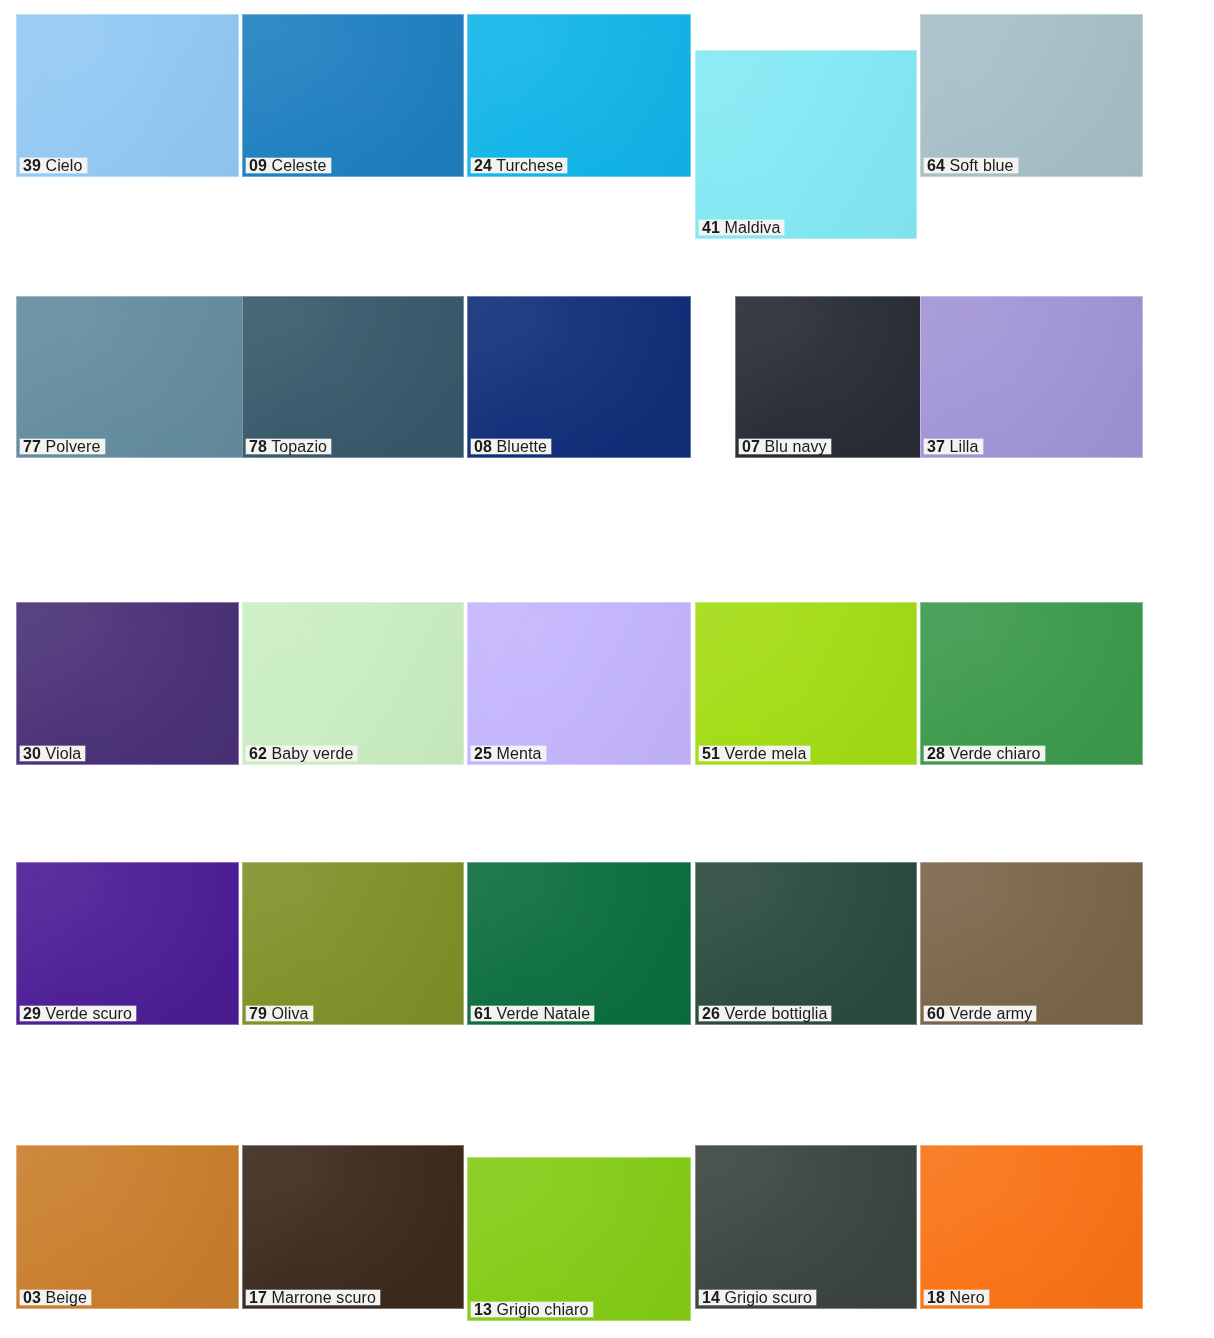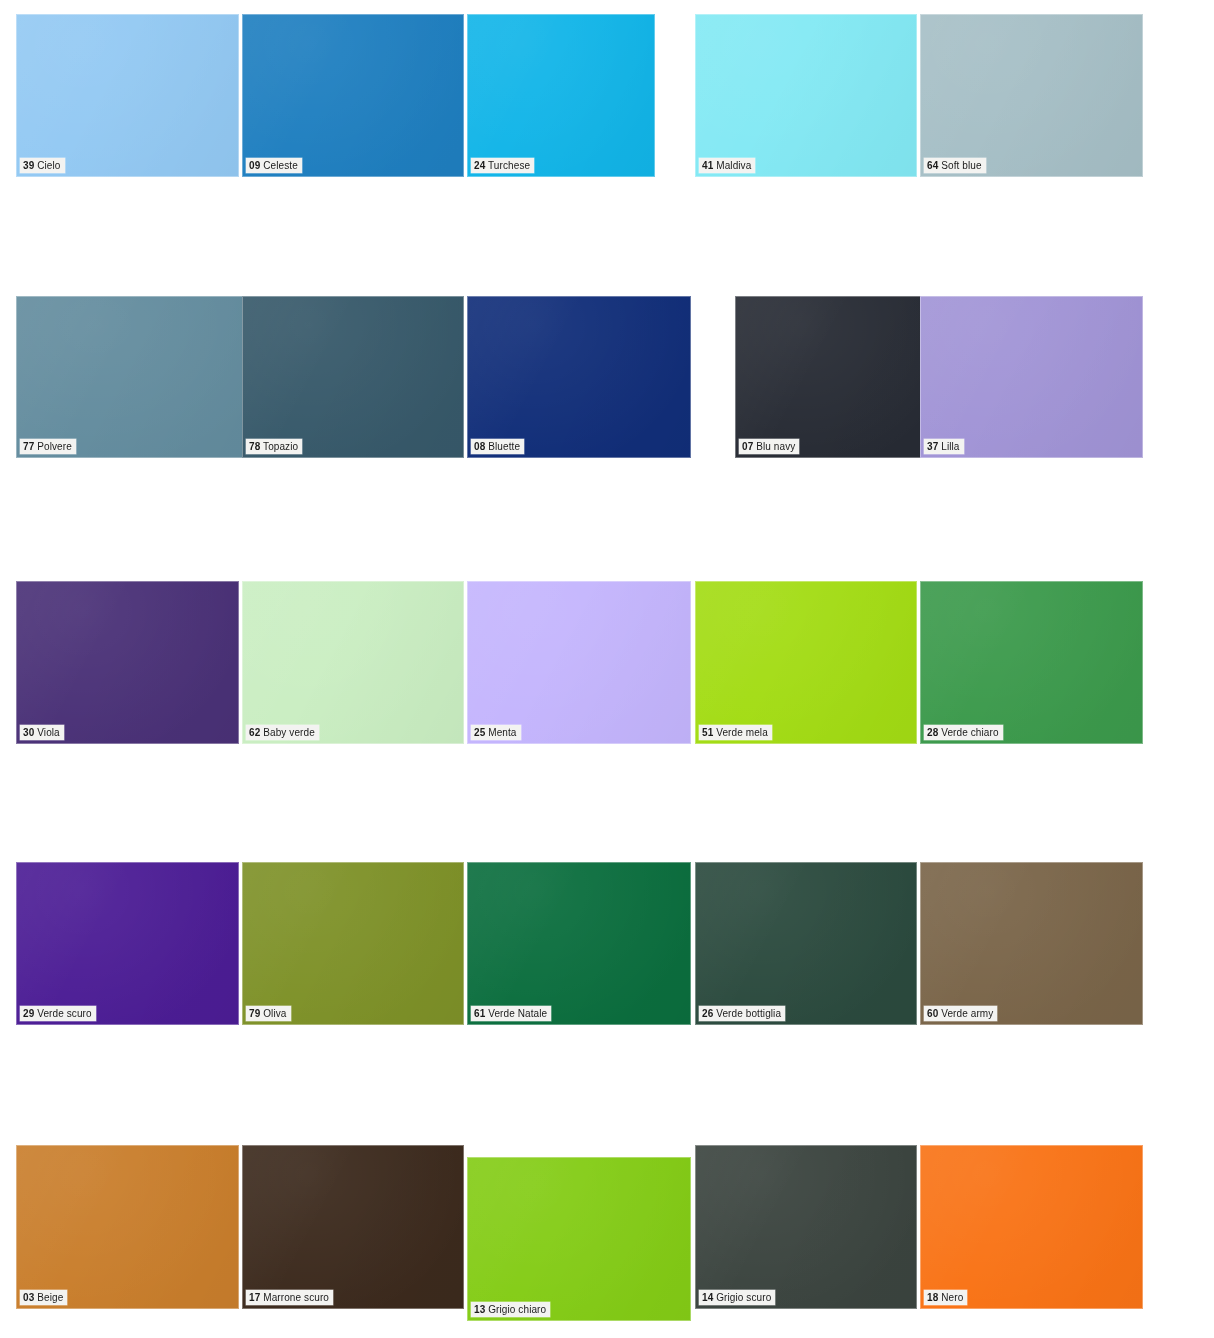--- a/index.html
+++ b/index.html
@@ -51,21 +51,21 @@
     box-shadow: inset 0 0 0 1px rgba(255,255,255,0.34);
     pointer-events: none;
   }
 
   .swatch-label {
     position: absolute;
     left: 4px;
     bottom: 4px;
     background: #f3f3f1;
     color: #1b1b1b;
-    font-size: 10px;
+    font-size: 16px;
     line-height: 13px;
     font-family: "Liberation Sans", sans-serif;
     padding: 1px 4px 1px 3px;
     white-space: nowrap;
     letter-spacing: 0.1px;
     box-shadow: 0 0 0 0.5px rgba(255,255,255,0.6);
   }
 
   .swatch-label .code {
     font-weight: 700;
@@ -83,26 +83,26 @@
       <div class="swatch" style="left: 16px; width: 223px; height: 163px; background: rgb(147, 201, 243);">
         <div class="tint"></div>
         <div class="edge"></div>
         <div class="swatch-label"><span class="code">39</span> <span class="name">Cielo</span></div>
       </div>
       <div class="swatch" style="left: 242px; width: 222px; height: 163px; background: rgb(31, 127, 192); text-align: center;">
         <div class="tint"></div>
         <div class="edge"></div>
         <div class="swatch-label"><span class="code">09</span> <span class="name">Celeste</span></div>
       </div>
-      <div class="swatch" style="left: 467px; width: 188px; height: 163px; background: rgb(18, 181, 232);">
+      <div class="swatch" style="left: 467px; width: 224px; height: 163px; background: rgb(18, 181, 232);">
         <div class="tint"></div>
         <div class="edge"></div>
         <div class="swatch-label"><span class="code">24</span> <span class="name">Turchese</span></div>
       </div>
-      <div class="swatch" style="left: 695px; width: 222px; height: 163px; background: rgb(131, 233, 244);">
+      <div class="swatch" style="left: 695px; width: 222px; height: 189px; background: rgb(131, 233, 244); margin-top: 36px;">
         <div class="tint"></div>
         <div class="edge"></div>
         <div class="swatch-label"><span class="code">41</span> <span class="name">Maldiva</span></div>
       </div>
       <div class="swatch" style="left: 920px; width: 223px; height: 163px; background: rgb(166, 191, 198);">
         <div class="tint"></div>
         <div class="edge"></div>
         <div class="swatch-label"><span class="code">64</span> <span class="name">Soft blue</span></div>
       </div>
     </div>
@@ -126,21 +126,21 @@
         <div class="tint"></div>
         <div class="edge"></div>
         <div class="swatch-label"><span class="code">07</span> <span class="name">Blu navy</span></div>
       </div>
       <div class="swatch" style="left: 920px; width: 223px; height: 162px; background: rgb(161, 148, 214);">
         <div class="tint"></div>
         <div class="edge"></div>
         <div class="swatch-label"><span class="code">37</span> <span class="name">Lilla</span></div>
       </div>
     </div>
-    <div class="swatch-row" style="top: 581px; height: 133px;">
+    <div class="swatch-row" style="top: 602px; height: 133px;">
       <div class="swatch" style="left: 16px; width: 223px; height: 163px; background: rgb(74, 49, 119);">
         <div class="tint"></div>
         <div class="edge"></div>
         <div class="swatch-label"><span class="code">30</span> <span class="name">Viola</span></div>
       </div>
       <div class="swatch" style="left: 242px; width: 222px; height: 163px; background: rgb(202, 238, 194);">
         <div class="tint"></div>
         <div class="edge"></div>
         <div class="swatch-label"><span class="code">62</span> <span class="name">Baby verde</span></div>
       </div>

